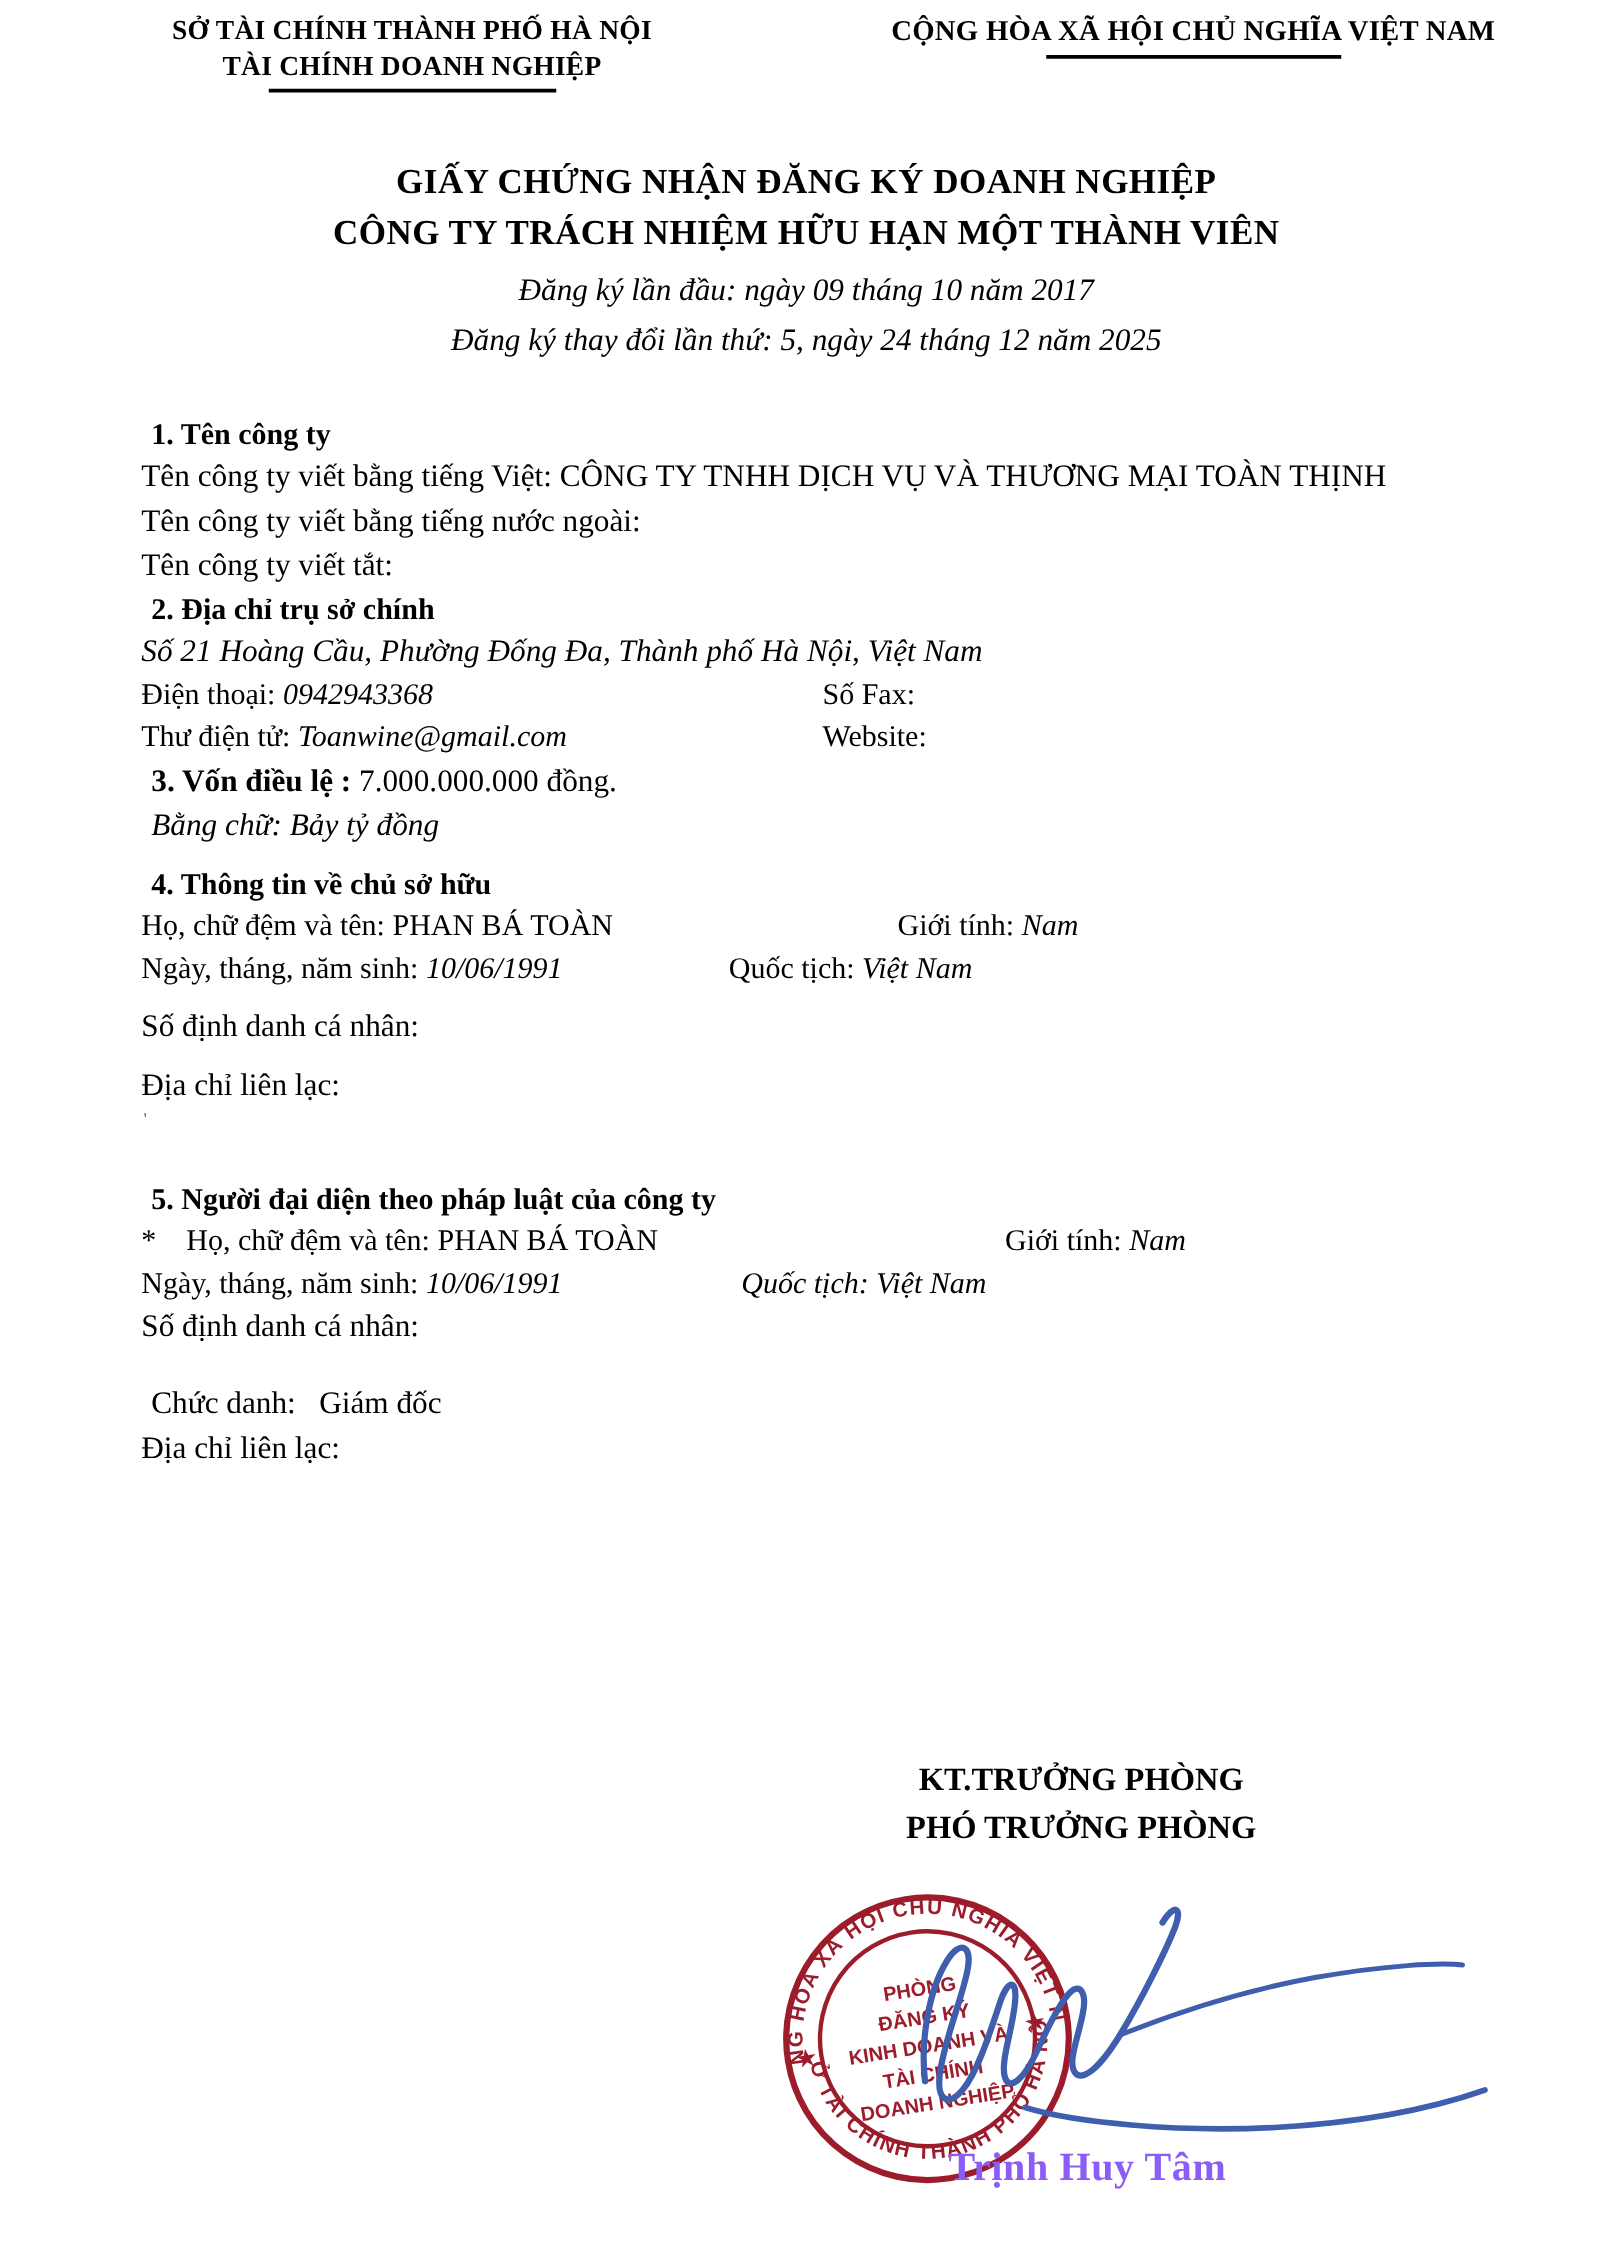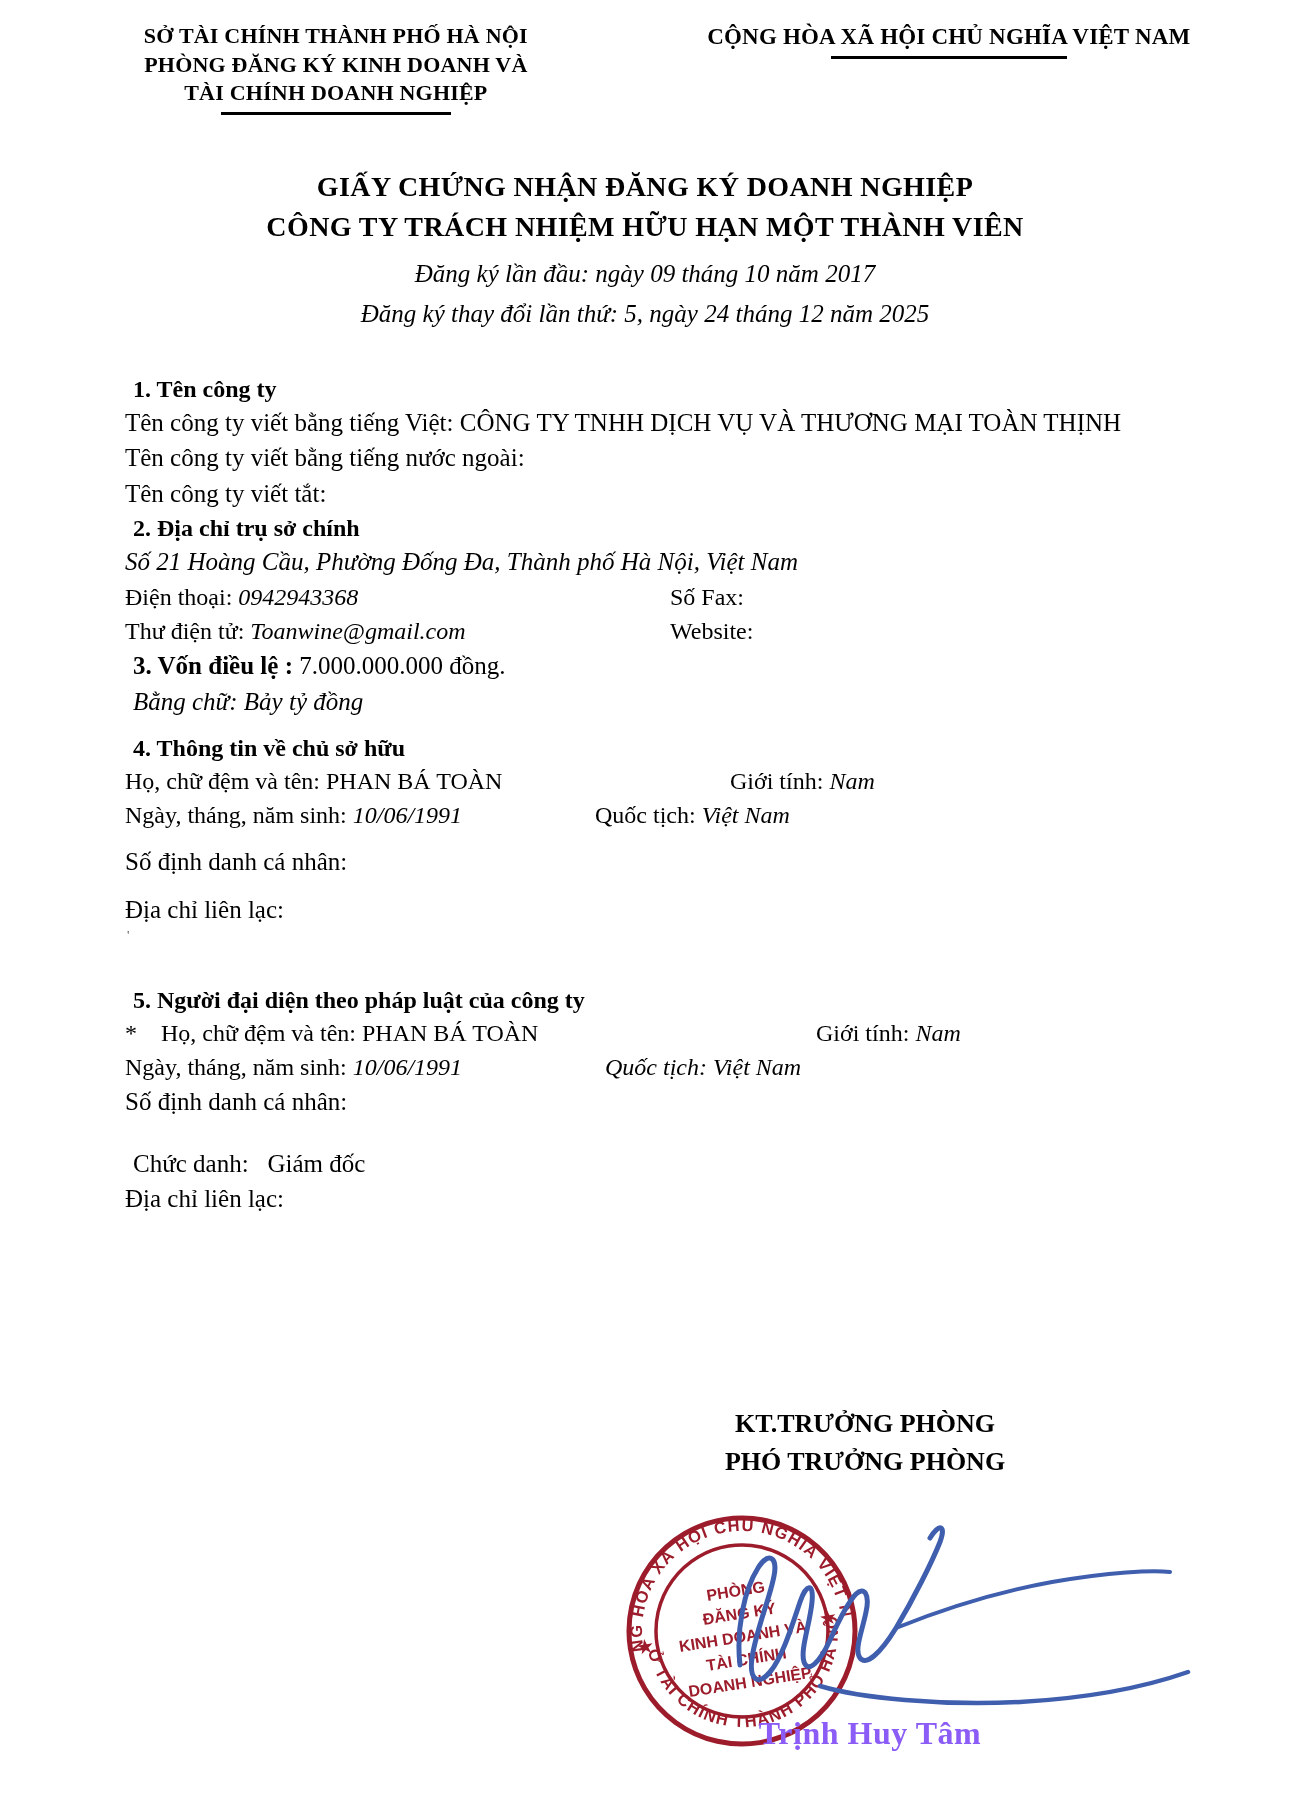--- a/index.html
+++ b/index.html
@@ -4,21 +4,21 @@
 <style>
   html, body { margin:0; padding:0; }
   body {
     width:1290px; height:1804px;
     background:#ffffff;
     font-family:"Liberation Serif", serif;
     color:#000;
     position:relative;
     overflow:hidden;
   }
-  .page { position:relative; width:1290px; height:1804px; padding:12px; box-sizing:border-box; }
+  .page { position:relative; width:1290px; height:1804px; padding:0; box-sizing:border-box; }
 
   
   .header { display:flex; width:100%; padding-top:10px; }
   .hdr-left { width:48%; text-align:center; padding-left:40px; box-sizing:border-box; }
   .hdr-right { width:52%; text-align:center; box-sizing:border-box; }
   .hdr-line { font-weight:bold; font-size:23px; letter-spacing:.2px; line-height:1.30; }
   .hdr-line.small { font-size:22px; }
   .rule { height:3px; background:#000; margin:4px auto 0 auto; }
   .rule-left { width:230px; }
   .rule-right { width:236px; }
@@ -60,21 +60,20 @@
             font-weight:bold; font-size:32px; color:#8b5cf6; letter-spacing:.5px; }
 </style>
 </head>
 <body>
 
 <div class="page">
 
   <div class="header">
     <div class="hdr-left">
       <div class="hdr-line small">SỞ TÀI CHÍNH THÀNH PHỐ HÀ NỘI</div>
-      <div class="hdr-line small">PHÒNG ĐĂNG KÝ KINH DOANH VÀ</div>
       <div class="hdr-line small">TÀI CHÍNH DOANH NGHIỆP</div>
       <div class="rule rule-left"></div>
     </div>
     <div class="hdr-right">
       <div class="hdr-line">CỘNG HÒA XÃ HỘI CHỦ NGHĨA VIỆT NAM</div>
       <div class="rule rule-right"></div>
     </div>
   </div>
 
   <div class="title-block">

